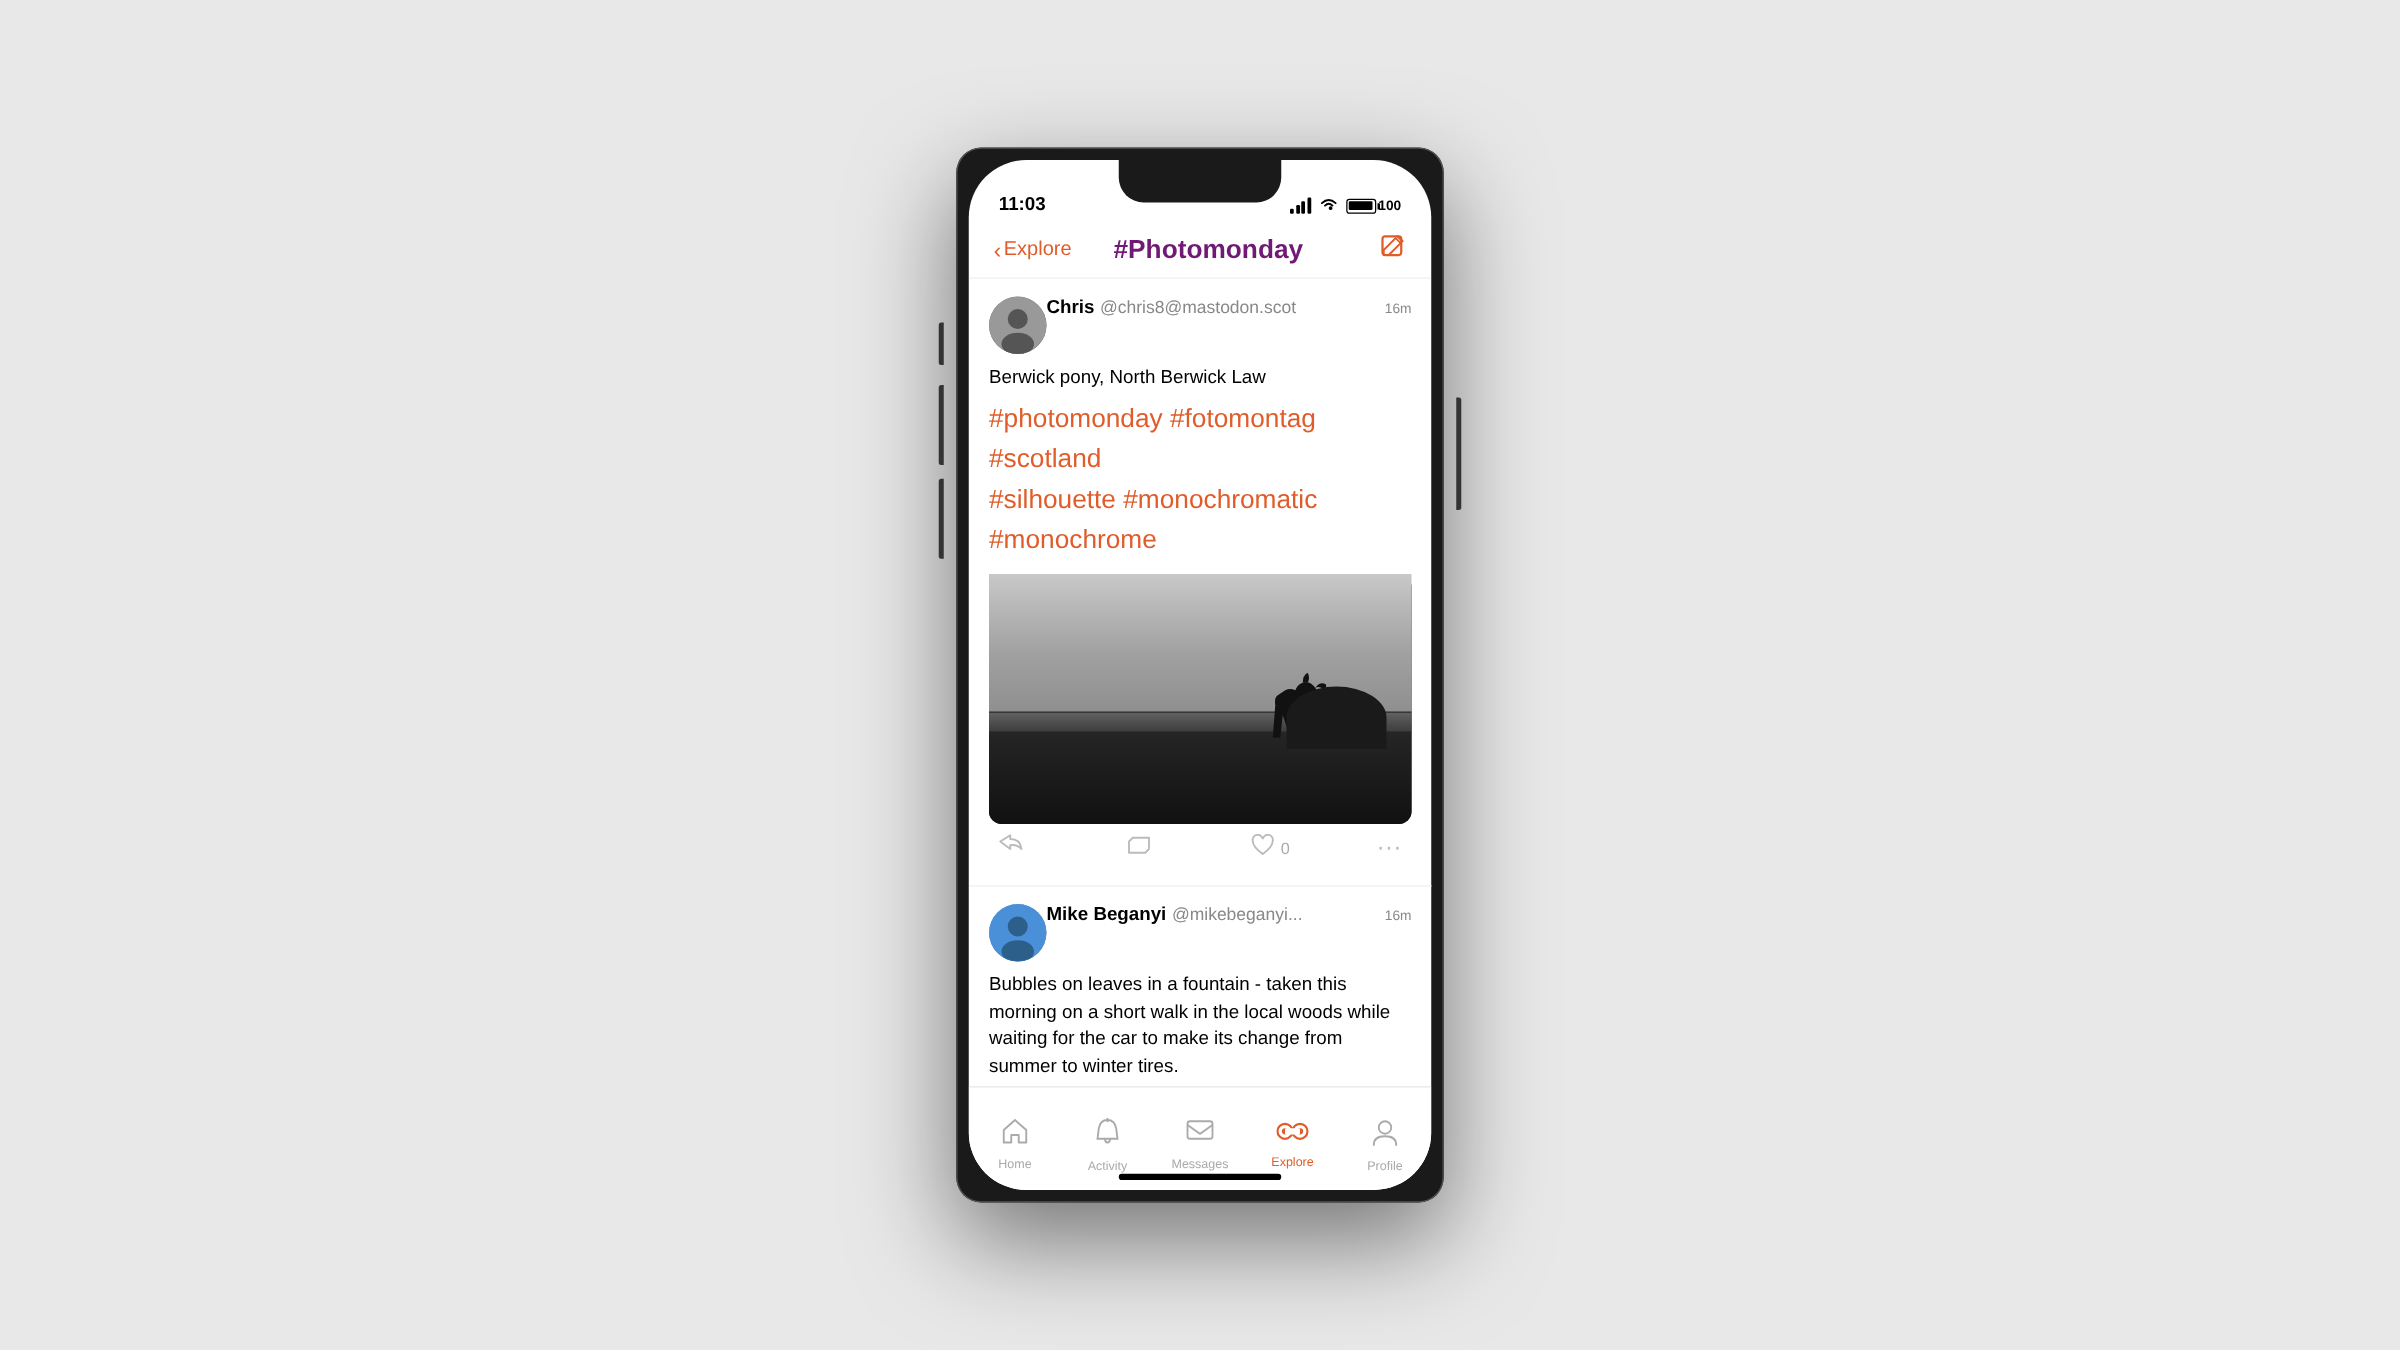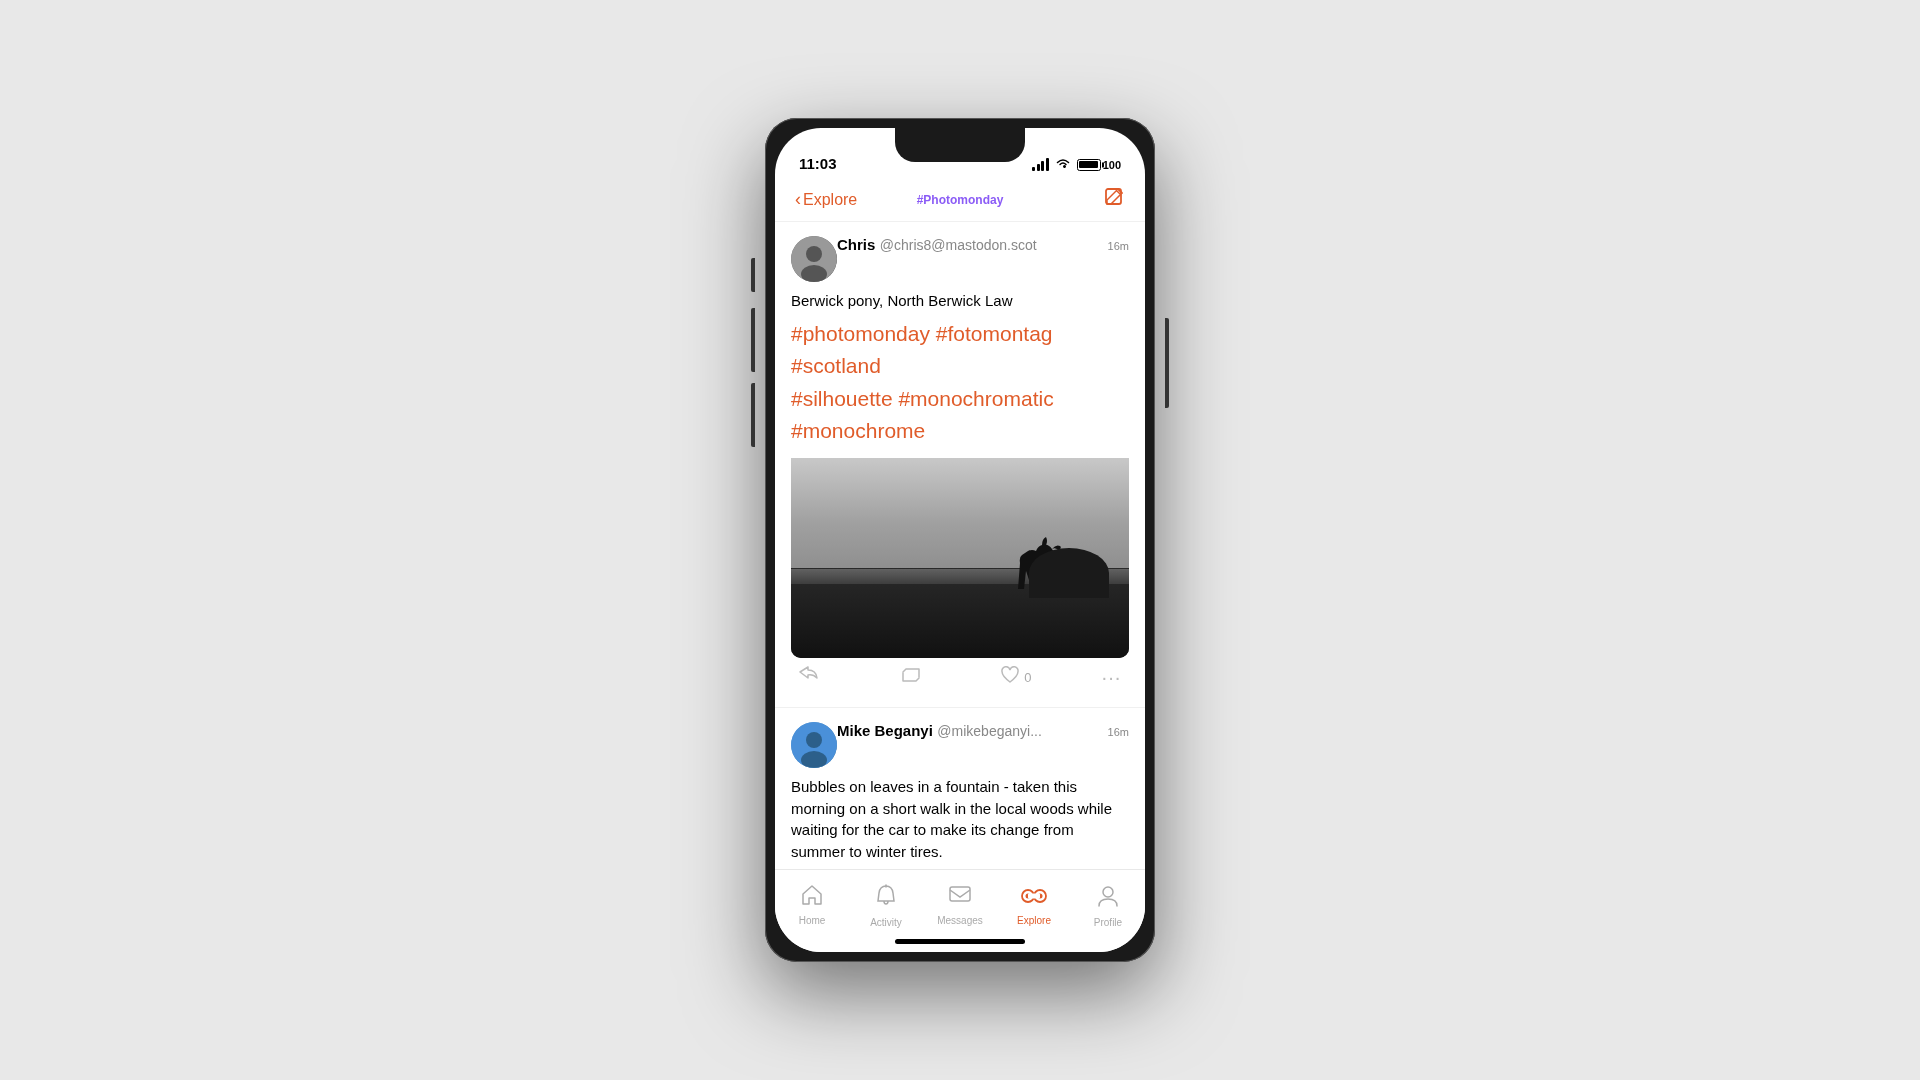--- a/index.html
+++ b/index.html
@@ -9,21 +9,21 @@
       justify-content: center;
       align-items: center;
       min-height: 100vh;
       font-family: -apple-system, BlinkMacSystemFont, 'SF Pro Text', 'Helvetica Neue', sans-serif;
     }
 
     .phone-outer {
       width: 390px;
       height: 844px;
       background: #1a1a1a;
-      border-radius: 32px;
+      border-radius: 20px;
       padding: 10px;
       box-shadow: 0 30px 80px rgba(0,0,0,0.5), inset 0 0 0 1px #555;
       position: relative;
     }
 
     .phone-inner {
       width: 100%;
       height: 100%;
       background: #fff;
       border-radius: 46px;
@@ -171,25 +171,25 @@
       gap: 2px;
       color: #e05c2a;
       font-size: 16px;
       cursor: pointer;
       flex: 1;
     }
     .nav-back-chevron {
       font-size: 18px;
     }
     .nav-title {
-      font-size: 12px;
+      font-size: 21px;
       font-weight: 600;
-      color: #8b5cf6;
+      color: #701a75;
       flex: 2;
-      text-align: center;
+      text-align: right;
     }
     .nav-action {
       flex: 1;
       display: flex;
       justify-content: flex-end;
     }
     .compose-icon {
       color: #e05c2a;
       font-size: 20px;
       cursor: pointer;
@@ -344,21 +344,21 @@
       padding: 4px 8px;
     }
 
     
     .tab-bar {
       height: 83px;
       background: #fff;
       border-top: 1px solid #e8e8e8;
       display: flex;
       align-items: flex-start;
-      padding-top: 14px;
+      padding-top: 24px;
       flex-shrink: 0;
     }
     .tab-item {
       flex: 1;
       display: flex;
       flex-direction: column;
       align-items: center;
       gap: 3px;
       cursor: pointer;
     }

